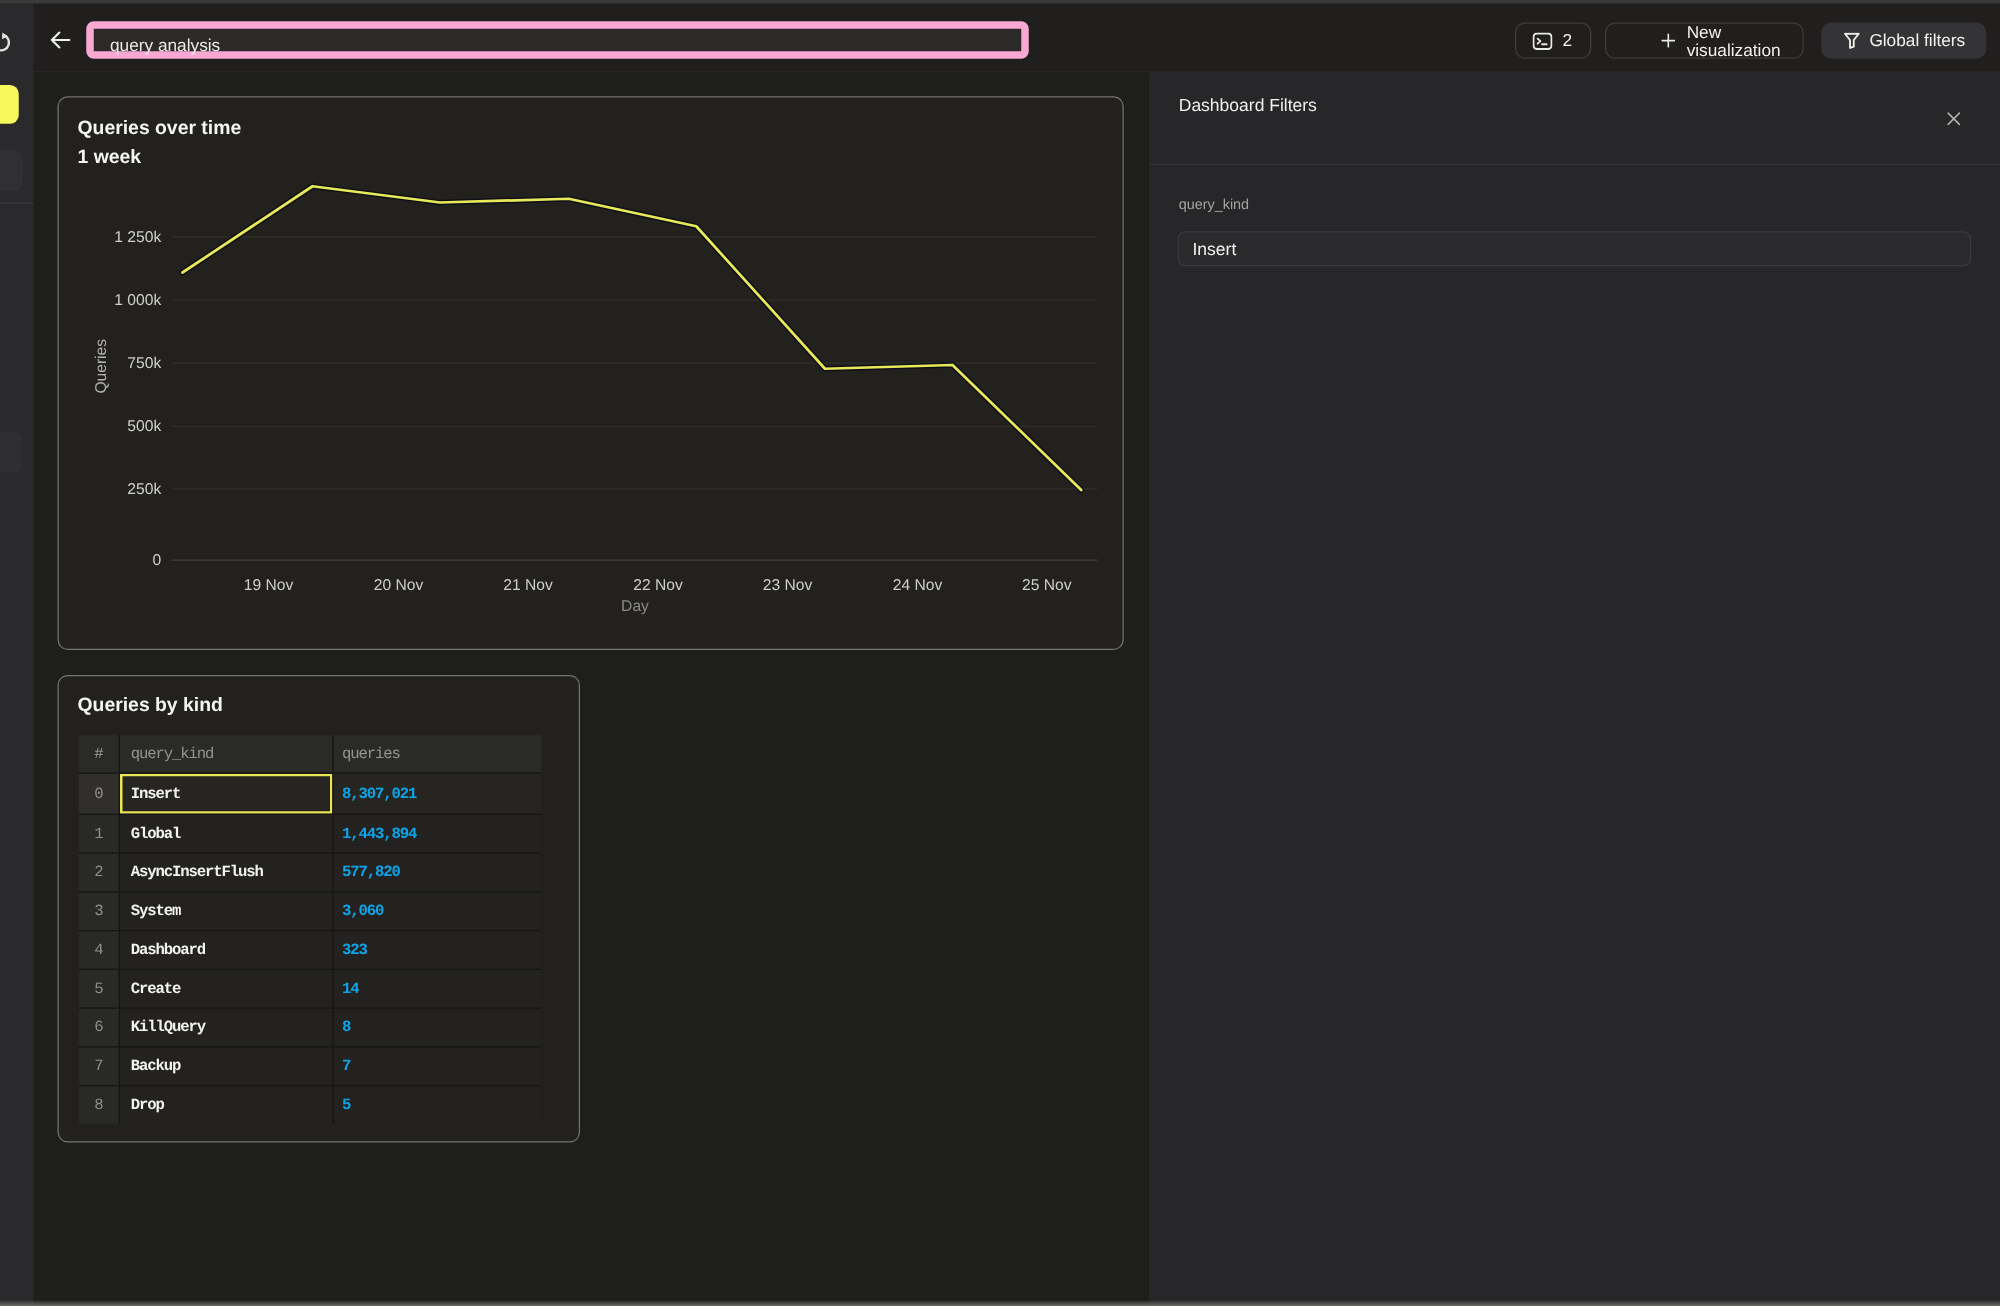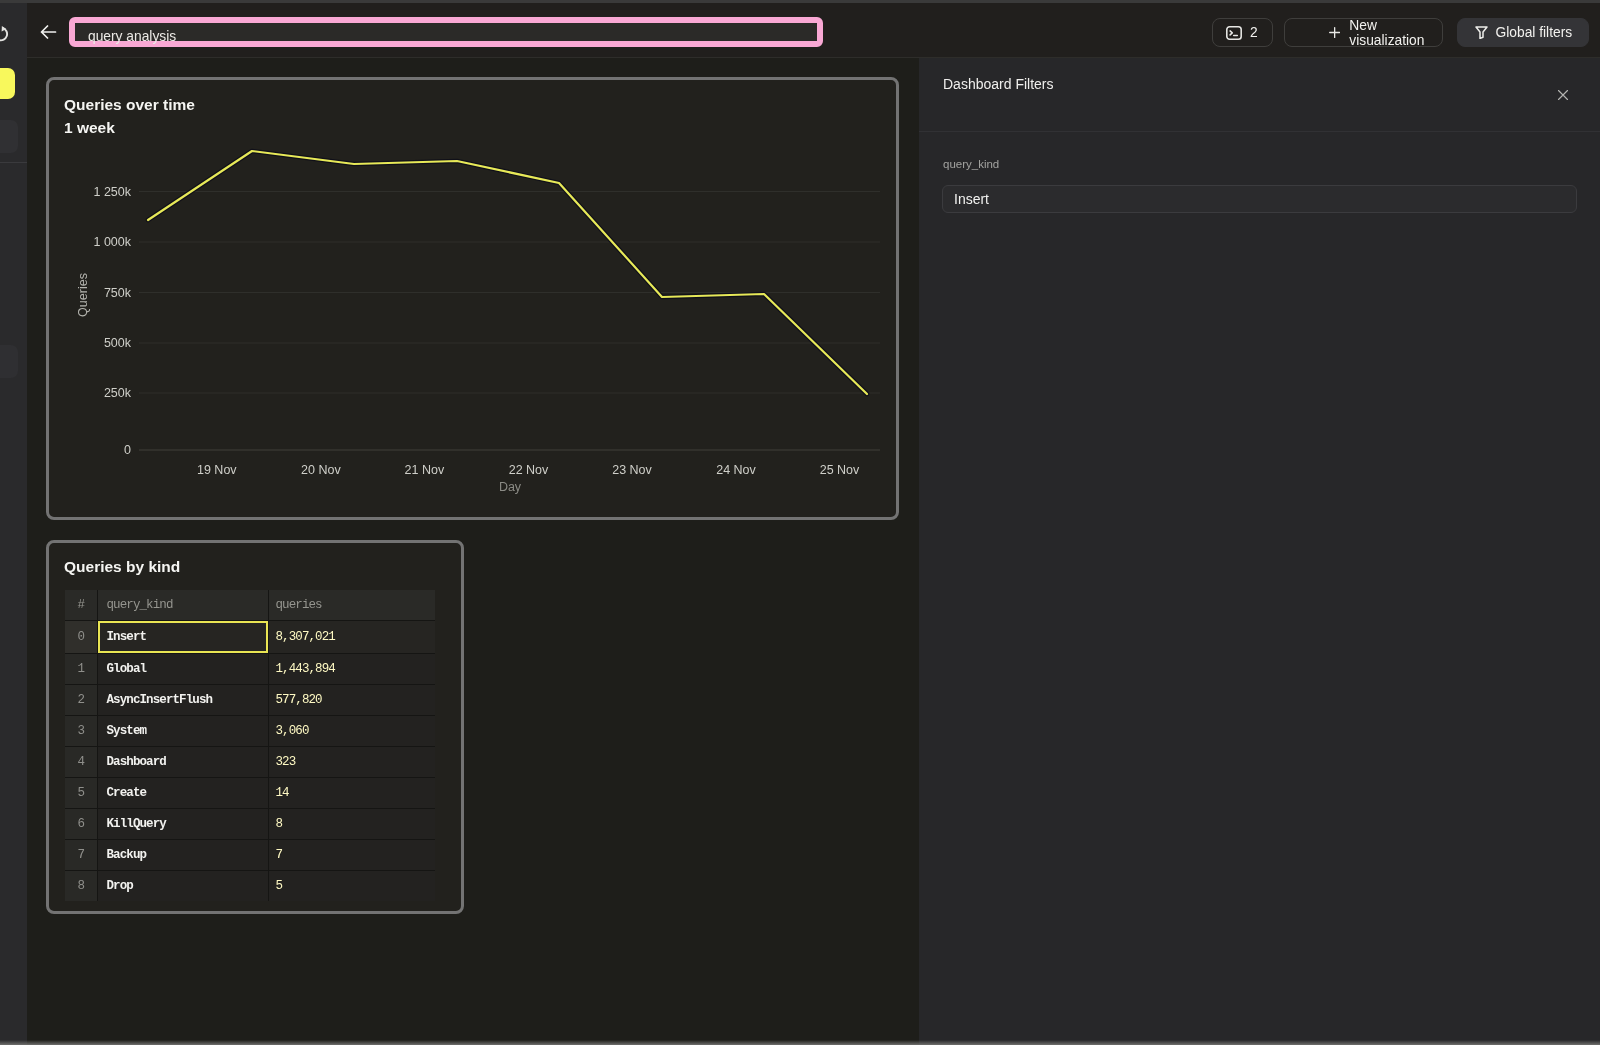--- a/index.html
+++ b/index.html
@@ -5,39 +5,39 @@
   * { margin:0; padding:0; box-sizing:border-box; }
   html,body { width:1600px; height:1045px; overflow:hidden; background:#1e1e1a; filter:opacity(0.999);
     font-family:"Liberation Sans", sans-serif; }
   .abs { position:absolute; }
   #topstrip { left:0; top:0; width:1600px; height:3px; background:#3a3a3a; }
   #sidebar { left:0; top:3px; width:27px; height:1042px; background:#2a2a2c; }
   #topbar { left:27px; top:3px; width:1573px; height:55px; background:#211f1d;
     border-bottom:1px solid #2e2d2a; }
   #main { left:27px; top:58px; width:892px; height:987px; background:#1e1e1a; }
   #panel { left:919px; top:58px; width:681px; height:987px; background:#272729; }
-  .card { position:absolute; background:#22211d; border:3px solid #737373; border-radius:8px; }
+  .card { position:absolute; background:#22211d; border:1px solid #737373; border-radius:8px; }
   .cardtitle { position:absolute; font-size:15.5px; font-weight:bold; color:#f5f5f2; }
   #searchinput { left:42px; top:14px; width:754px; height:30px; background:#2b2a28;
     border:6px solid #f9a8d4; border-radius:6px; color:#eceae6; font-size:13.8px;
     line-height:28px; padding-left:13px; }
   .tbtn { position:absolute; top:15px; height:29px; border:1px solid #3f3e3c; border-radius:8px;
     color:#f2f1ee; font-size:13.8px; display:flex; align-items:center; }
   #filterlabel { left:24px; top:100px; font-size:11.5px; color:#a3a3a0; }
   #filterinput { left:23px; top:127px; width:635px; height:28px; background:#2b2b2d;
     border:1px solid #3b3b3e; border-radius:6px; color:#f2f2f0; font-size:14px;
     line-height:26px; padding-left:11px; }
   
   table { border-collapse:collapse; table-layout:fixed;
     font-family:"Liberation Mono", monospace; font-size:12.5px; letter-spacing:-0.9px; }
   td { height:31px; padding:0; vertical-align:middle; }
   tr.hdr td { height:30px; background:#2a2a27; color:#95958f; }
   td.c0 { width:32px; text-align:center; background:#292926; color:#8f8f8b; }
   td.c1 { width:171px; padding-left:9px; color:#f2f2ef; font-weight:bold; background:#232220; }
-  td.c2 { width:167px; padding-left:7px; color:#fef9c3; font-weight:normal; background:#232220; }
+  td.c2 { width:167px; padding-left:7px; color:#0ea5e9; font-weight:bold; background:#232220; }
   tr.hdr td.c1, tr.hdr td.c2 { background:#2a2a27; color:#95958f; font-weight:normal; }
   tr + tr td { border-top:1px solid #151513; }
   td.c0, td.c1 { border-right:1px solid #151513; }
   tr.sel td { height:33px; }
   tr.sel td.c0 { background:#302f2b; }
   tr.sel td.c1 { background:#262522; box-shadow:inset 0 0 0 2px #e9e553; }
   tr.sel td.c2 { background:#262522; }
   #bottombar { left:0; top:1040px; width:1600px; height:5px;
     background:linear-gradient(to bottom, rgba(40,40,38,0), #6f6f6d); }
 </style>

